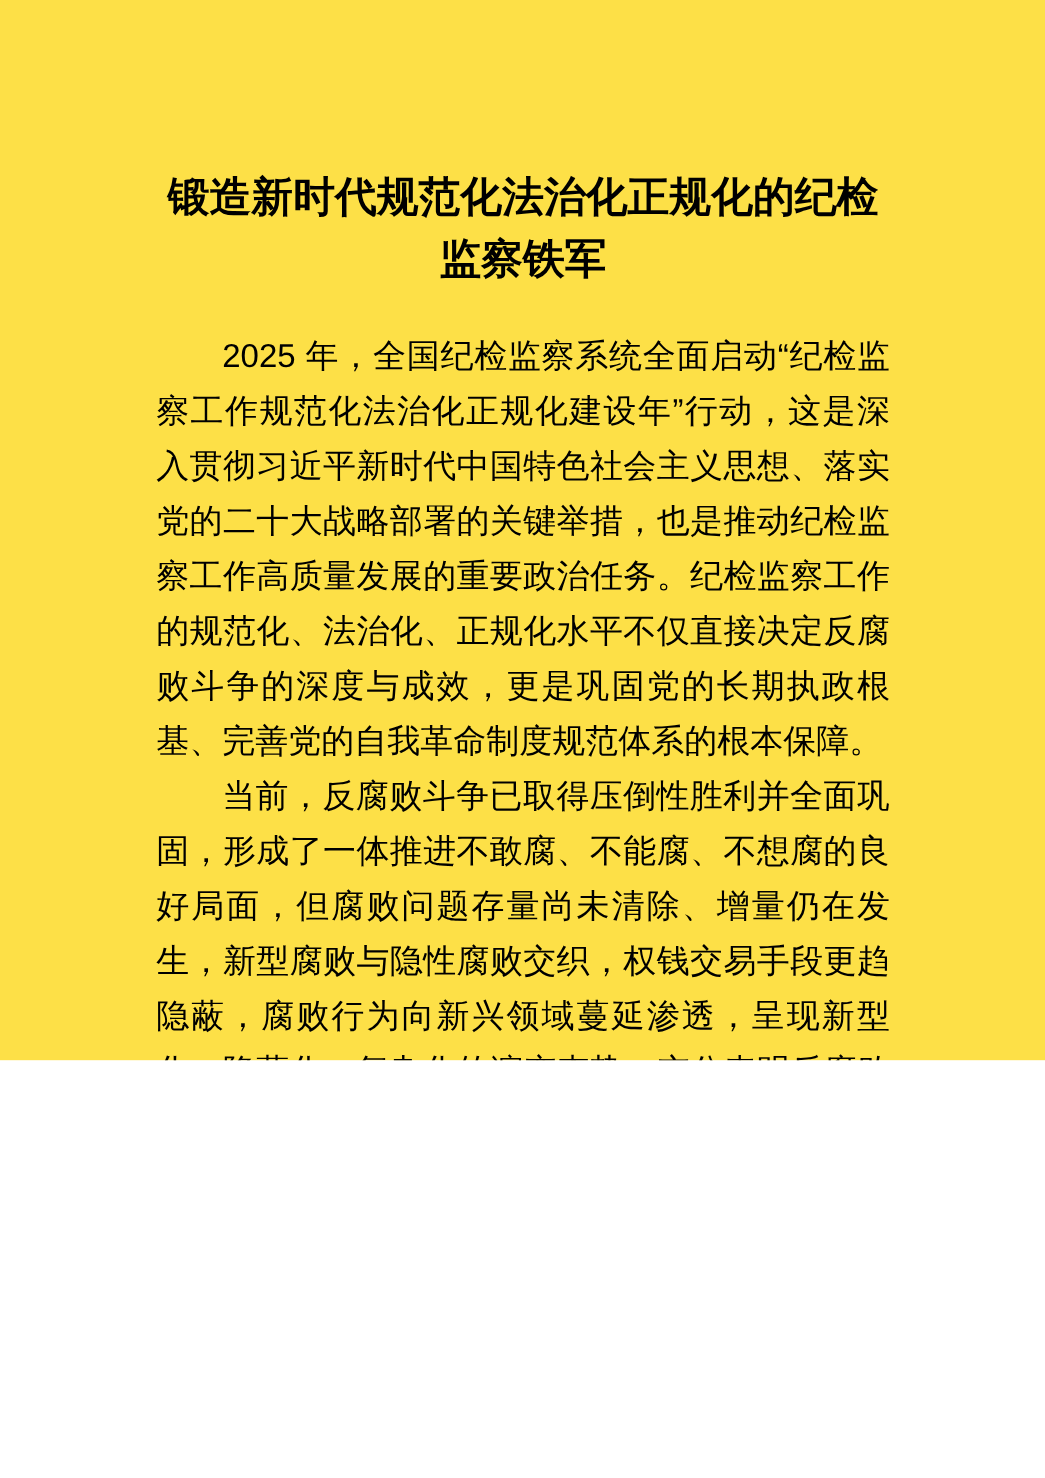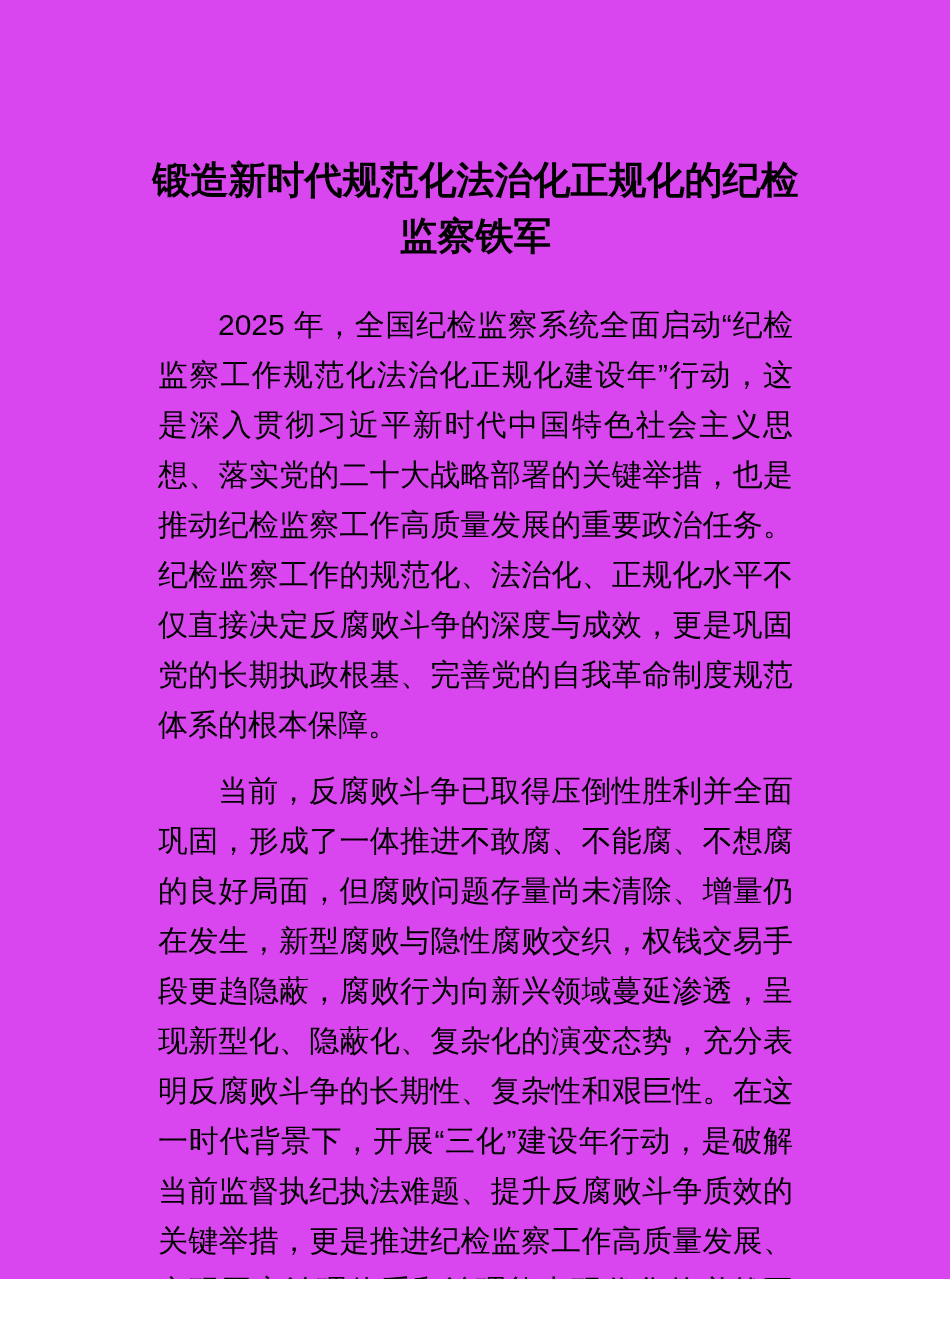--- a/index.html
+++ b/index.html
@@ -7,22 +7,22 @@
     padding: 0;
     background: #ffffff;
   }
   body {
     font-family: "Liberation Sans", "DejaVu Sans", sans-serif;
     color: #000000;
   }
   .page {
     position: relative;
     width: 950px;
-    height: 1279px;
-    background: #d946ef;
+    height: 964px;
+    background: #fde047;
     overflow: hidden;
     box-sizing: border-box;
   }
   .doc-body {
     position: absolute;
     left: 142px;
     top: 152px;
     width: 667px;
   }
   .doc-title {
@@ -34,21 +34,21 @@
     margin: 0 0 36px 0;
     color: #000000;
   }
   .doc-para {
     font-size: 30px;
     line-height: 50px;
     text-align: justify;
     text-align-last: left;
     text-justify: inter-ideograph;
     text-indent: 60px;
-    margin: 16px;
+    margin: 0;
     color: #000000;
     word-break: break-all;
     letter-spacing: 0px;
   }
   .doc-para + .doc-para {
     margin-top: 0px;
   }
 </style>
 </head>
 <body>

